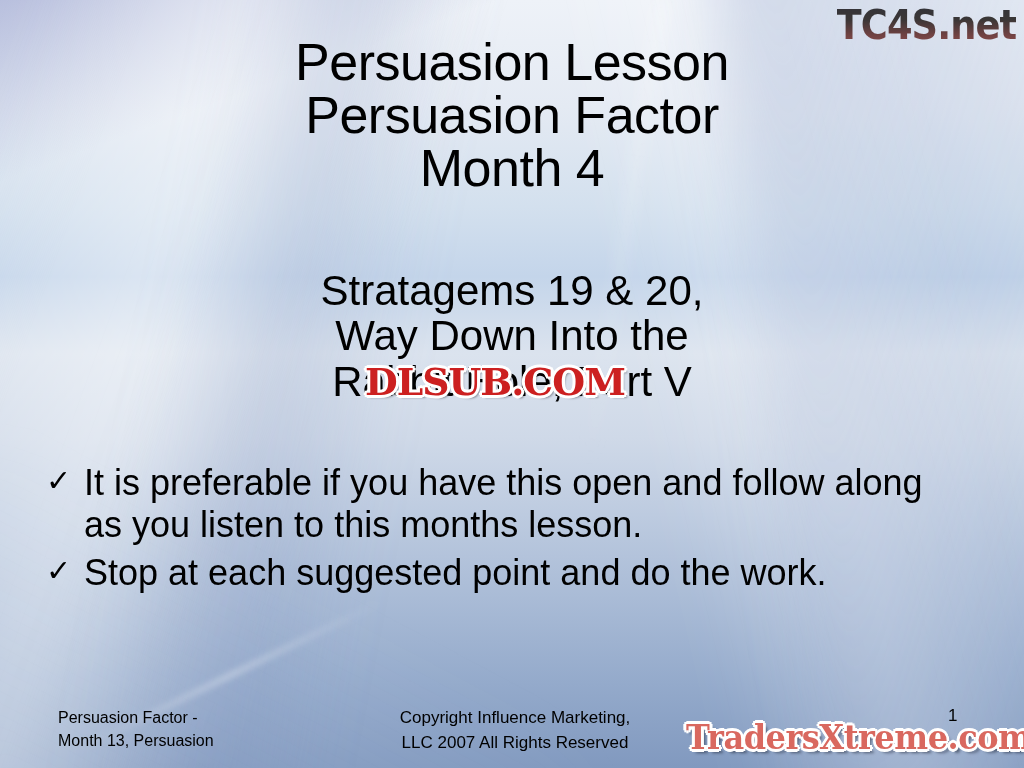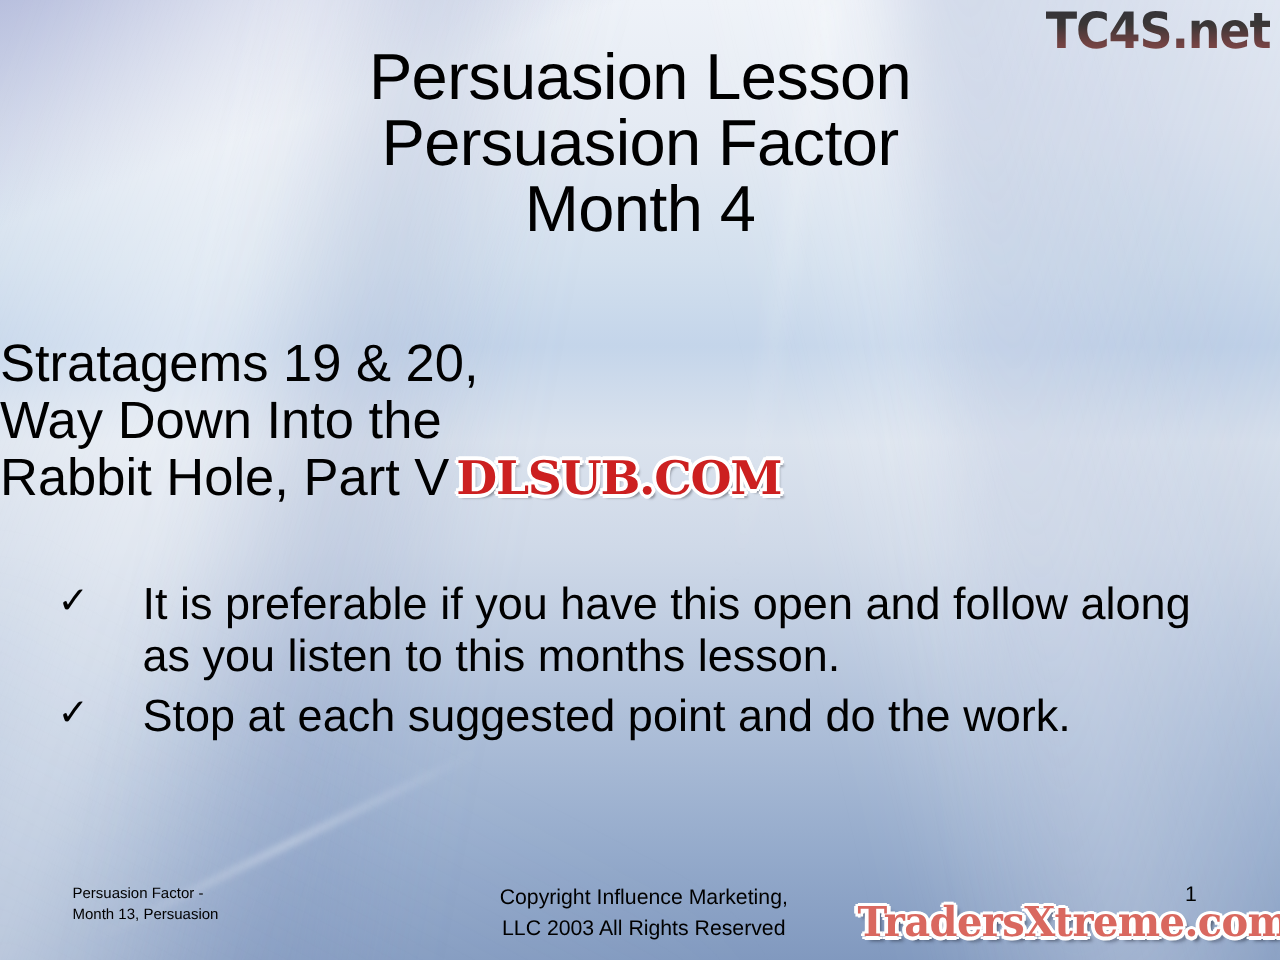--- a/index.html
+++ b/index.html
@@ -98,21 +98,21 @@
     font-size: 52px;
     font-weight: 400;
     letter-spacing: -0.5px;
     white-space: pre;
   }
 
   .subtitle-block {
     position: absolute;
     left: 0; right: 0;
     top: 268px;
-    text-align: left;
+    text-align: center;
     line-height: 1.08;
   }
   .subtitle-line {
     font-size: 42px;
     font-weight: 400;
     white-space: pre;
   }
 
   .bullets {
     position: absolute;
@@ -128,29 +128,28 @@
     margin-bottom: 6px;
   }
   .bullet-mark {
     flex: 0 0 auto;
     width: 38px;
     font-size: 30px;
     line-height: 1.28;
   }
   .bullet-text {
     flex: 1 1 auto;
-    margin-left: 30px;
   }
 
   
   .footer-left {
     position: absolute;
     left: 58px;
     top: 706px;
-    font-size: 12px;
+    font-size: 16px;
     line-height: 1.45;
     white-space: pre-line;
   }
   .footer-center {
     position: absolute;
     left: 370px;
     top: 706px;
     width: 290px;
     text-align: center;
     font-size: 17px;
@@ -255,19 +254,19 @@
     </div>
     <div class="bullet">
       <span class="bullet-mark">✓</span>
       <span class="bullet-text">Stop at each suggested point and do the work.</span>
     </div>
   </div>
 
   <div class="footer-left">Persuasion Factor -
 Month 13, Persuasion</div>
   <div class="footer-center">Copyright Influence Marketing,
-LLC 2003 All Rights Reserved</div>
+LLC 2007 All Rights Reserved</div>
   <div class="page-number">1</div>
 
   <div class="tc4s-logo">TC4S.net</div>
   <div class="tx-logo">TradersXtreme.com</div>
 
 </div>
 
 </body></html>

